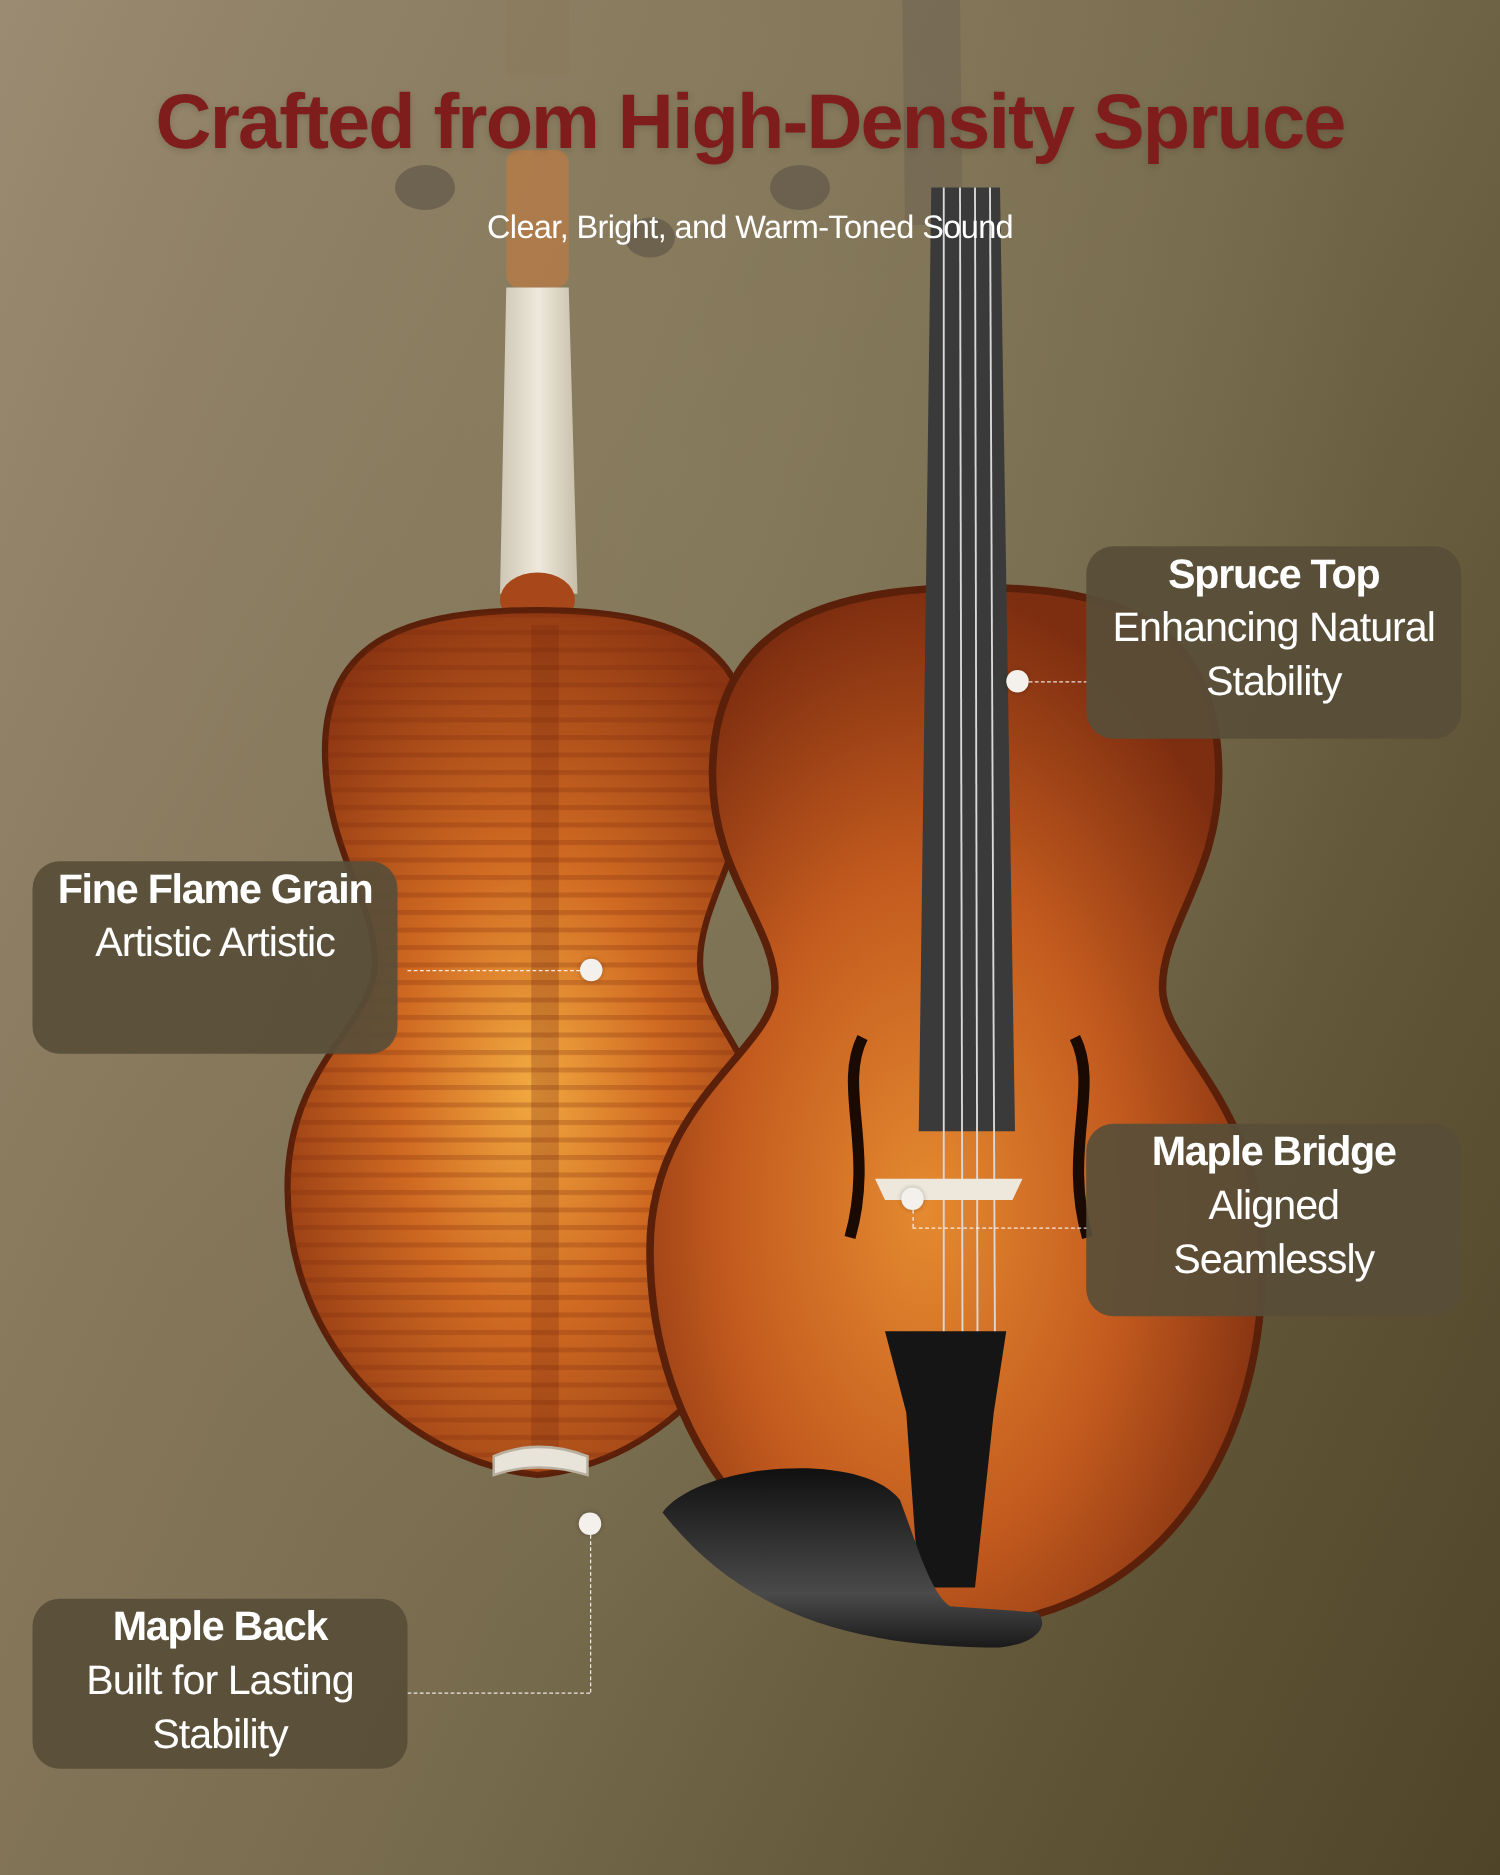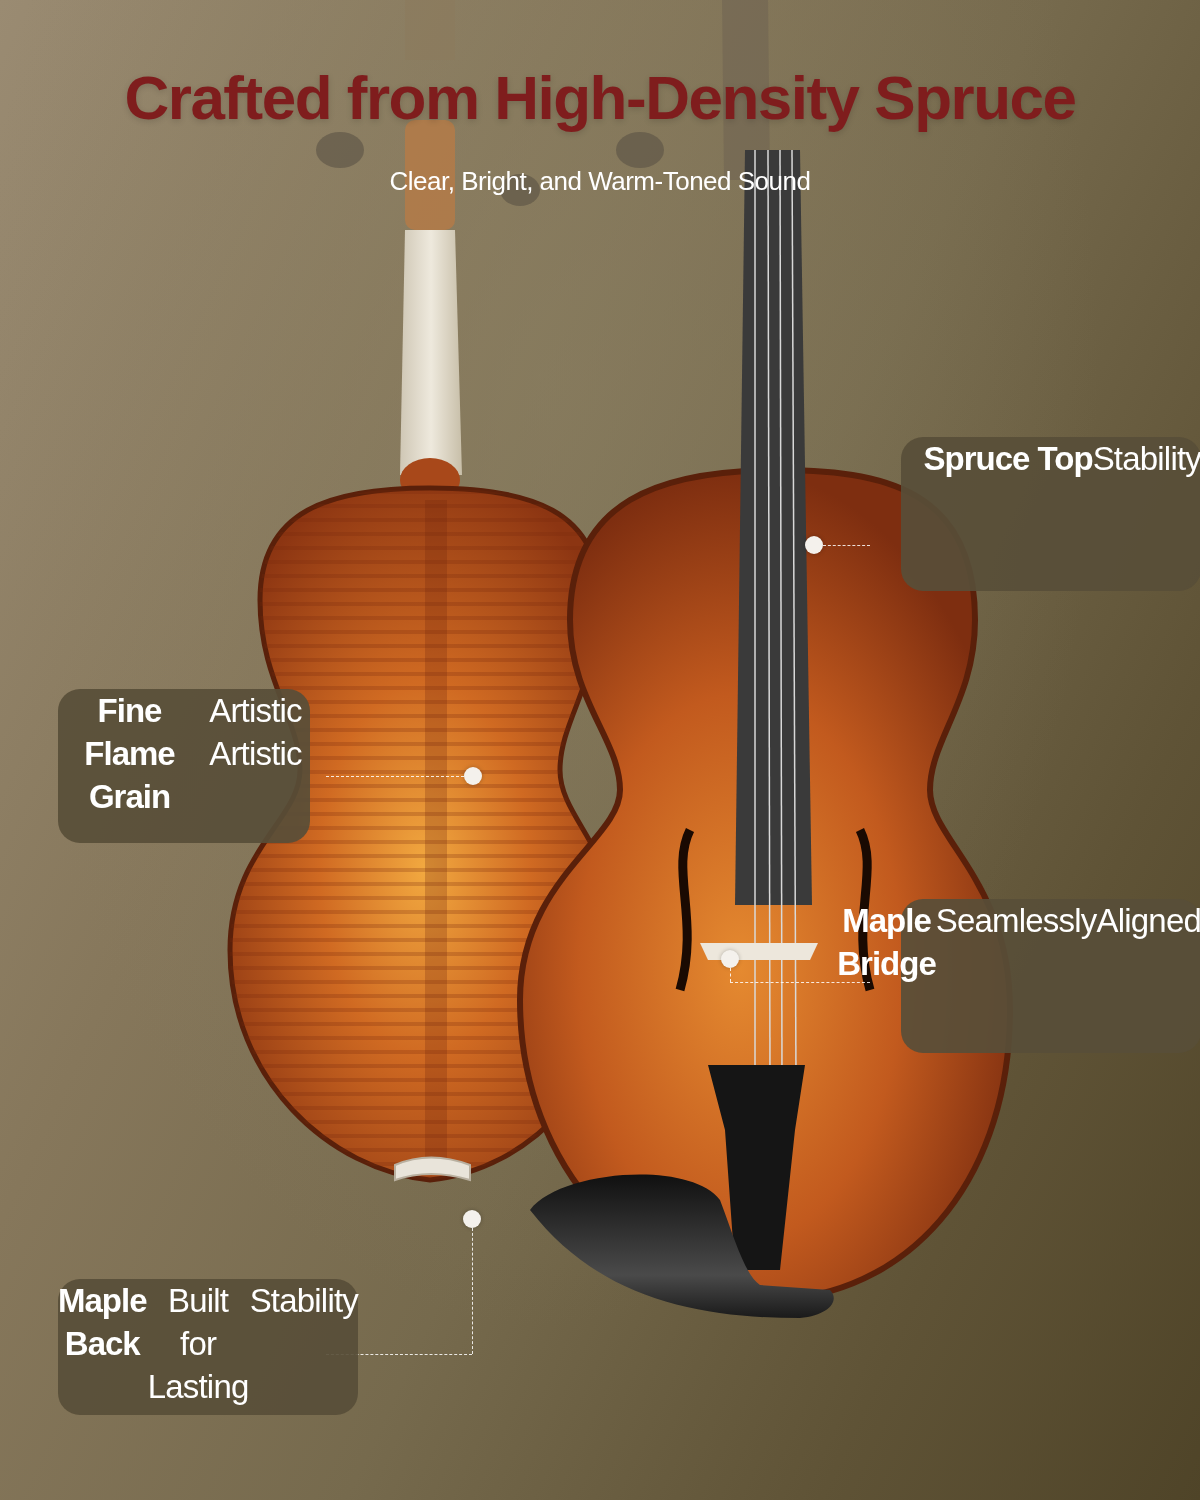--- a/index.html
+++ b/index.html
@@ -18,21 +18,21 @@
     text-shadow: 0 2px 6px rgba(0,0,0,0.15);
   }
   .subtitle {
     position: absolute; left: 0; top: 166px; width: 1200px; text-align: center;
     color: #ffffff; font-size: 26px; letter-spacing: -0.5px;
   }
   svg.violins { position: absolute; left: 0; top: 0; }
   .callout {
     position: absolute; background: rgba(88,78,56,0.92); border-radius: 22px;
     color: #ffffff; text-align: center; box-sizing: border-box;
-    display: flex; flex-direction: row; justify-content: flex-end; margin-left: 32px;
+    display: flex; flex-direction: column; justify-content: flex-start;
   }
   .callout .head { font-weight: 700; font-size: 33px; letter-spacing: -1px; line-height: 43px; }
   .callout .line { font-size: 33px; letter-spacing: -0.8px; line-height: 43px; }
   .dot {
     position: absolute; width: 18px; height: 18px; border-radius: 50%;
     background: #f4f1ec; box-shadow: 0 0 4px rgba(0,0,0,0.25);
   }
   .dash { position: absolute; border-color: rgba(255,255,255,0.85); border-style: dashed; border-width: 0; }
 </style>
 </head>
@@ -121,37 +121,38 @@
   </g>
 </svg>
 
 <div class="title">Crafted from High-Density Spruce</div>
 <div class="subtitle">Clear, Bright, and Warm-Toned Sound</div>
 
 <div class="dot" style="left:805px; top:536px;"></div>
 <div class="dash" style="left:823px; top:545px; width:47px; border-top-width:1px;"></div>
 <div class="callout" style="left:869px; top:437px; width:300px; height:154px;">
   <div class="head">Spruce Top</div>
+  <div class="line">Enhancing Natural</div>
   <div class="line">Stability</div>
 </div>
 
 <div class="dot" style="left:464px; top:767px;"></div>
 <div class="dash" style="left:326px; top:776px; width:138px; border-top-width:1px;"></div>
-<div class="callout" style="left:26px; top:689px; width:252px; height:154px;">
+<div class="callout" style="left:26px; top:689px; width:292px; height:154px;">
   <div class="head">Fine Flame Grain</div>
   <div class="line">Artistic Artistic</div>
 </div>
 
 <div class="dot" style="left:721px; top:950px;"></div>
 <div class="dash" style="left:730px; top:968px; height:14px; border-left-width:1px;"></div>
 <div class="dash" style="left:730px; top:982px; width:140px; border-top-width:1px;"></div>
 <div class="callout" style="left:869px; top:899px; width:300px; height:154px;">
   <div class="head">Maple Bridge</div>
+  <div class="line">Aligned</div>
   <div class="line">Seamlessly</div>
-  <div class="line">Aligned</div>
 </div>
 
 <div class="dot" style="left:463px; top:1210px;"></div>
 <div class="dash" style="left:472px; top:1228px; height:126px; border-left-width:1px;"></div>
 <div class="dash" style="left:326px; top:1354px; width:146px; border-top-width:1px;"></div>
 <div class="callout" style="left:26px; top:1279px; width:300px; height:136px;">
   <div class="head">Maple Back</div>
   <div class="line">Built for Lasting</div>
   <div class="line">Stability</div>
 </div>

